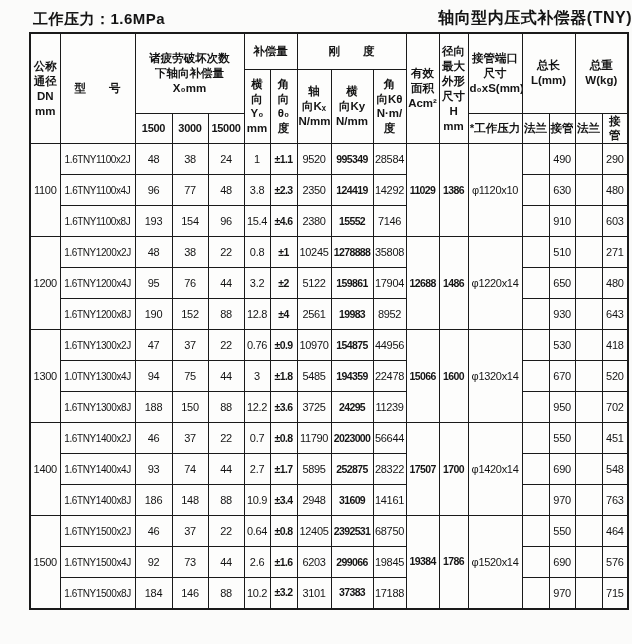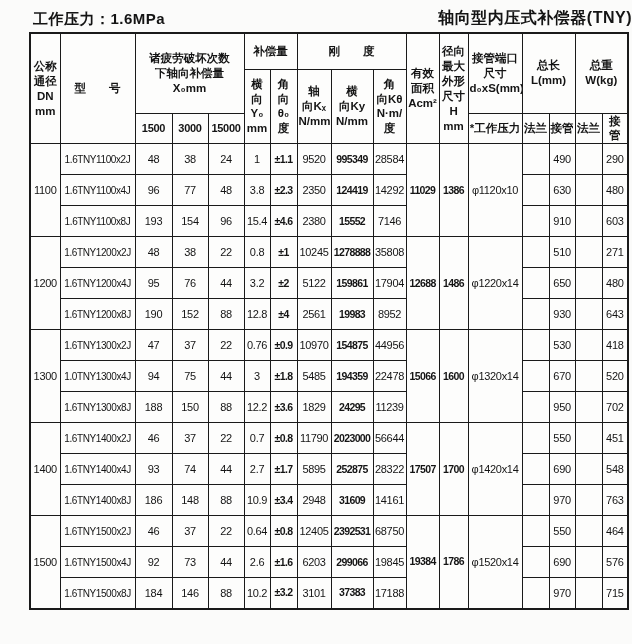--- a/index.html
+++ b/index.html
@@ -264,21 +264,21 @@
         <td></td>
         <td>520</td>
       </tr>
       <tr class="dr">
         <td class="model">1.6TNY1300x8J</td>
         <td>188</td>
         <td>150</td>
         <td>88</td>
         <td>12.2</td>
         <td class="tight">±3.6</td>
-        <td>1829</td>
+        <td>3725</td>
         <td class="tight">24295</td>
         <td>11239</td>
         <td></td>
         <td>950</td>
         <td></td>
         <td>702</td>
       </tr>
 
       <tr class="dr">
         <td rowspan="3">1400</td>

